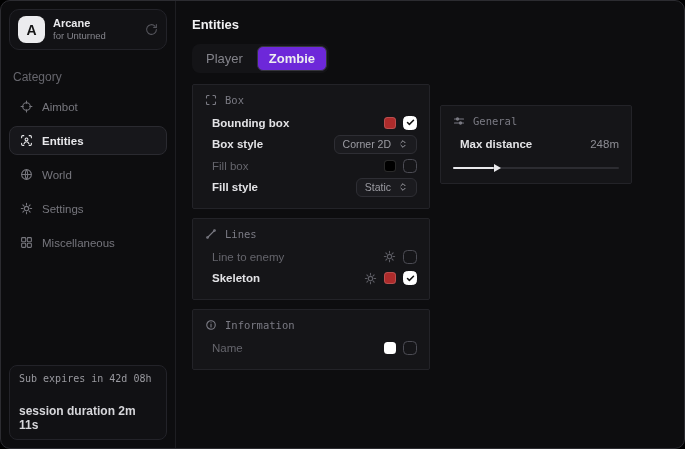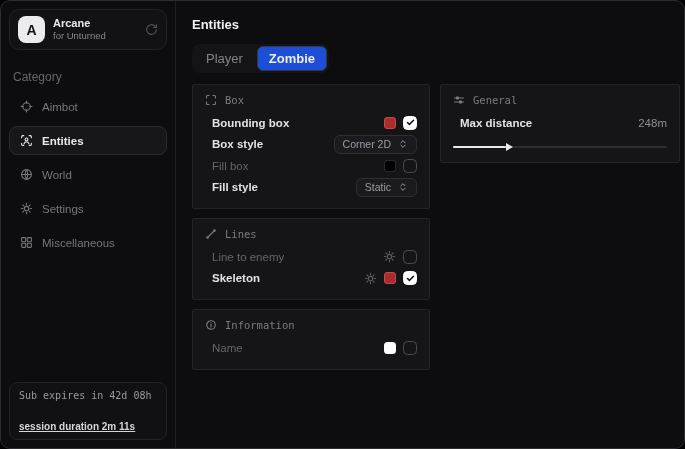--- a/index.html
+++ b/index.html
@@ -17,31 +17,31 @@
   .app-sub  { font-size:9.5px; color:#85858c; }
   .sync { color:#55555c; display:flex; }
   .category { margin:20px 4px 8px; font-size:12px; color:#66666d; }
   .nav-item { display:flex; align-items:center; gap:9px; height:29px; padding:0 10px; margin-bottom:5px;
               border:1px solid transparent; border-radius:8px; color:#76767d; font-size:11.5px; cursor:pointer; }
   .nav-item.active { background:#17171b; border-color:#2a2a30; color:#e8e8eb; font-weight:600; }
   .nav-item svg { flex:0 0 auto; }
   .spacer { flex:1; }
   .sub-card { border:1px solid #232329; background:#111114; border-radius:8px; padding:7px 9px; }
   .sub1 { font-family:"DejaVu Sans Mono", monospace; font-size:10px; color:#9a9aa0; margin-bottom:20px; white-space:nowrap; }
-  .sub2 { font-size:10px; font-weight:700; color:#d6d6da;text-decoration:underline; }
+  .sub2 { font-size:12px; font-weight:700; color:#d6d6da; }
 
   
   .main { flex:1; padding:16px 13px 0 16px; }
   .main-title { font-size:13px; font-weight:700; color:#f1f1f3; }
   .tabs { margin-top:12px; display:inline-flex; background:#141417; border-radius:8px; padding:2px; gap:2px; }
   .tab { padding:4px 11px; font-size:13px; color:#83838a; border:1px solid transparent; border-radius:6px; cursor:pointer; }
-  .tab.active { background:#1d4ed8; border-color:#36363c; color:#ededf0; font-weight:600; }
+  .tab.active { background:#6d28d9; border-color:#36363c; color:#ededf0; font-weight:600; }
   .content { display:flex; gap:10px; margin-top:11px; align-items:flex-start; }
   .col-left { width:238px; display:flex; flex-direction:column; gap:9px; }
-  .col-right { width:240px; }
+  .col-right { width:192px;margin-top:21px; }
   .card { background:#151518; border:1px solid #232328; border-radius:2px; padding:9px 12px 10px; width:100%; }
   .card-header { display:flex; align-items:center; gap:8px; color:#7b7b84; font-family:"DejaVu Sans Mono", monospace;
                  font-size:10.5px; margin-bottom:6px; }
   .row { display:flex; align-items:center; justify-content:space-between; height:21.5px; }
   .row-label { font-size:11.5px; font-weight:600; color:#e3e3e6;padding-left:7px; }
   .row.dim .row-label { color:#65656c; font-weight:500; }
   .controls { display:flex; align-items:center; gap:7px; }
   .swatch { width:12px; height:12px; border-radius:3.5px; border:1px solid rgba(255,255,255,0.16); cursor:pointer; }
   .checkbox { width:14px; height:14px; border:1.5px solid #4b4b53; border-radius:4.5px;
               display:flex; align-items:center; justify-content:center; cursor:pointer; }

